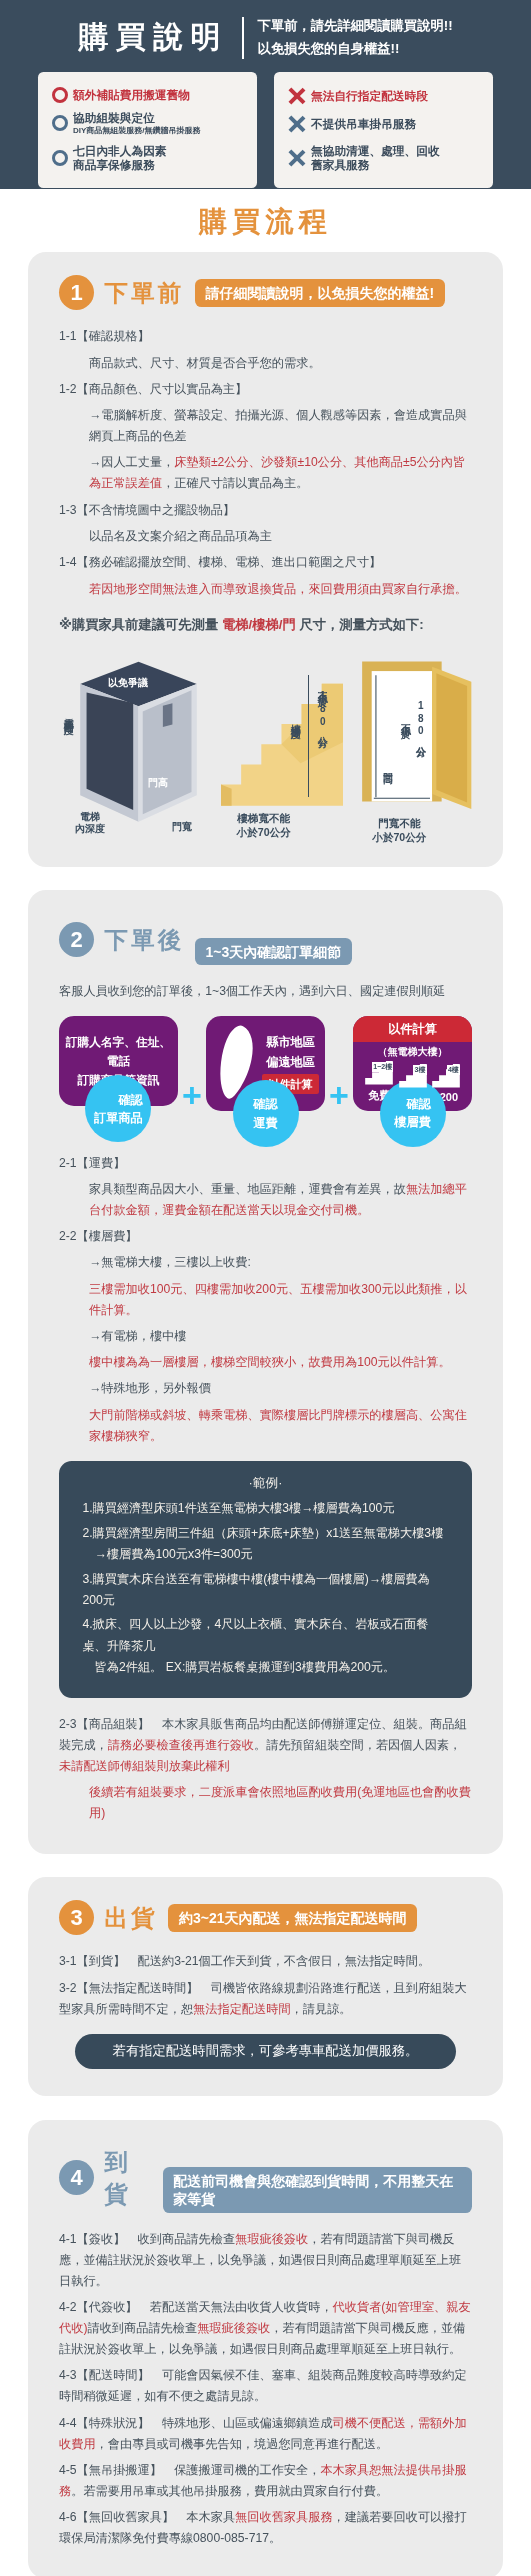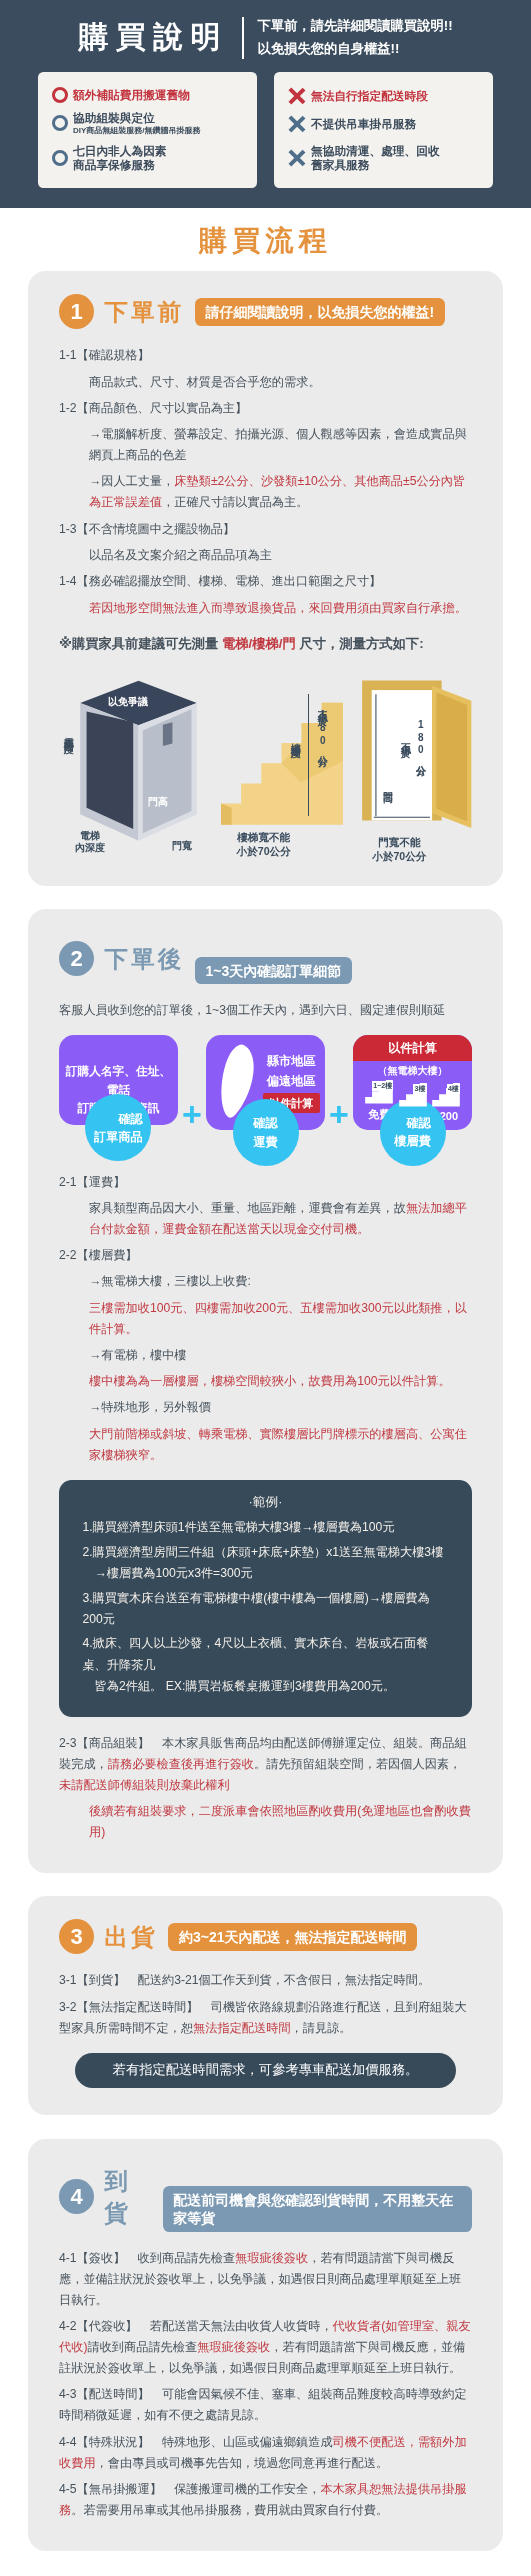--- a/index.html
+++ b/index.html
@@ -1,19 +1,19 @@
 <!DOCTYPE html>
 <html style="font-size:8.5px"><head>
 <meta charset="utf-8">
 <style>
   html,body{margin:0;padding:0;background:#fff;}
   body{width:531px;font-family:"Liberation Sans","DejaVu Sans",sans-serif;color:#46525c;}
   .pre{white-space:pre-line;}
   
-  .hero{background:#3a4c5d;padding:15px 0 20px;}
+  .hero{background:#3a4c5d;padding:15px 0 1px;}
   .hero-top{display:flex;align-items:center;justify-content:center;gap:14px;margin-bottom:11.7px;}
   .hero-title{color:#fff;font-size:30px;font-weight:bold;letter-spacing:7.4px;}
   .hero-divider{width:1.6px;height:42px;background:#fff;}
   .hero-sub{color:#fff;font-size:13.3px;line-height:1.7;font-weight:bold;}
   .hero-cards{display:flex;justify-content:center;gap:17px;}
   .hero-card{background:#f4f2ef;border-radius:5.3px;width:191px;padding:11.7px 14px;display:flex;flex-direction:column;justify-content:space-between;min-height:80px;}
   .hc-item{display:flex;align-items:center;gap:5px;margin:3.7px 0;}
   .ring{flex:0 0 16px;width:16px;height:16px;border-radius:50%;border:3.7px solid #4f6e8a;box-sizing:border-box;}
   .ring.red{border-color:#c2333e;}
   .xmark{flex:0 0 18px;width:18px;height:18px;position:relative;}
@@ -45,21 +45,21 @@
   .diagram{display:flex;align-items:flex-end;margin-top:18px;gap:3.2px;}
   .dcol{position:relative;}
   .dlabel{position:absolute;font-size:10px;font-weight:bold;color:#3a4c5d;line-height:1.2;}
   .dlabel.white{color:#fff;}
   .vert{writing-mode:vertical-rl;text-orientation:upright;letter-spacing:1.6px;}
   .dimline{position:absolute;width:1.1px;background:#3a4c5d;}
   .dcap{font-size:10.6px;font-weight:bold;color:#3a4c5d;text-align:center;margin-top:4.2px;}
   
   .row-cards{display:flex;align-items:flex-start;justify-content:center;gap:4.2px;margin:14px 0 5.3px;}
   .ocol{display:flex;flex-direction:column;align-items:center;width:129px;}
-  .ocard{background:#8b5cf6;border-radius:15px;width:100%;min-height:90px;color:#fff;font-weight:bold;display:flex;flex-direction:column;align-items:center;justify-content:flex-end;box-sizing:border-box;padding:7.4px 5.3px;}
+  .ocard{background:#701a75;border-radius:15px;width:100%;min-height:90px;color:#fff;font-weight:bold;display:flex;flex-direction:column;align-items:center;justify-content:center;box-sizing:border-box;padding:7.4px 5.3px;}
   .bubble{background:#35c3f2;color:#fff;font-size:12.2px;font-weight:bold;width:66px;height:67px;border-radius:50%;display:flex;align-items:center;justify-content:center;text-align:right;margin-top:-31px;line-height:1.5;}
   .plus{color:#35c3f2;font-size:34px;font-weight:bold;align-self:center;margin-top:26.6px;}
   .oc1-line{font-size:11.7px;line-height:1.6;text-align:center;}
   .oc2{flex-direction:row;gap:4.2px;}
   .tw-map{flex:0 0 46px;}
   .oc2-right{display:flex;flex-direction:column;align-items:center;gap:3.2px;}
   .oc2-line{font-size:12.2px;}
   .tag-red{background:#cc2936;color:#fff;font-size:11px;padding:2.1px 6.4px;border-radius:2.1px;}
   .oc3{padding:0 0 7.4px;}
   .oc3-head{background:#cc2936;color:#fff;font-size:12.2px;width:100%;text-align:center;border-radius:15px 15px 0 0;padding:4.2px 0;}
@@ -305,14 +305,15 @@
   <div class="sec-head">
     <div class="badge blue">4</div>
     <div class="sec-title blue">到貨</div>
     <div class="pill blue">配送前司機會與您確認到貨時間，不用整天在家等貨</div>
   </div>
   <p class="b"><span>4-1【簽收】</span>　<span>收到商品請先檢查</span><span class="red">無瑕疵後簽收</span><span>，若有問題請當下與司機反應，並備註狀況於簽收單上，以免爭議，如遇假日則商品處理單順延至上班日執行。</span></p>
   <p class="b"><span>4-2【代簽收】</span>　<span>若配送當天無法由收貨人收貨時，</span><span class="red">代收貨者(如管理室、親友代收)</span><span>請收到商品請先檢查</span><span class="red">無瑕疵後簽收</span><span>，若有問題請當下與司機反應，並備註狀況於簽收單上，以免爭議，如遇假日則商品處理單順延至上班日執行。</span></p>
   <p class="b"><span>4-3【配送時間】</span>　<span>可能會因氣候不佳、塞車、組裝商品難度較高時導致約定時間稍微延遲，如有不便之處請見諒。</span></p>
   <p class="b"><span>4-4【特殊狀況】</span>　<span>特殊地形、山區或偏遠鄉鎮造成</span><span class="red">司機不便配送，需額外加收費用</span><span>，會由專員或司機事先告知，境過您同意再進行配送。</span></p>
   <p class="b"><span>4-5【無吊掛搬運】</span>　<span>保護搬運司機的工作安全，</span><span class="red">本木家具恕無法提供吊掛服務</span><span>。若需要用吊車或其他吊掛服務，費用就由買家自行付費。</span></p>
+  <p class="b"><span>4-6【無回收舊家具】</span>　<span>本木家具</span><span class="red">無回收舊家具服務</span><span>，建議若要回收可以撥打環保局清潔隊免付費專線0800-085-717。</span></p>
 </div>
 
 
 </body></html>

